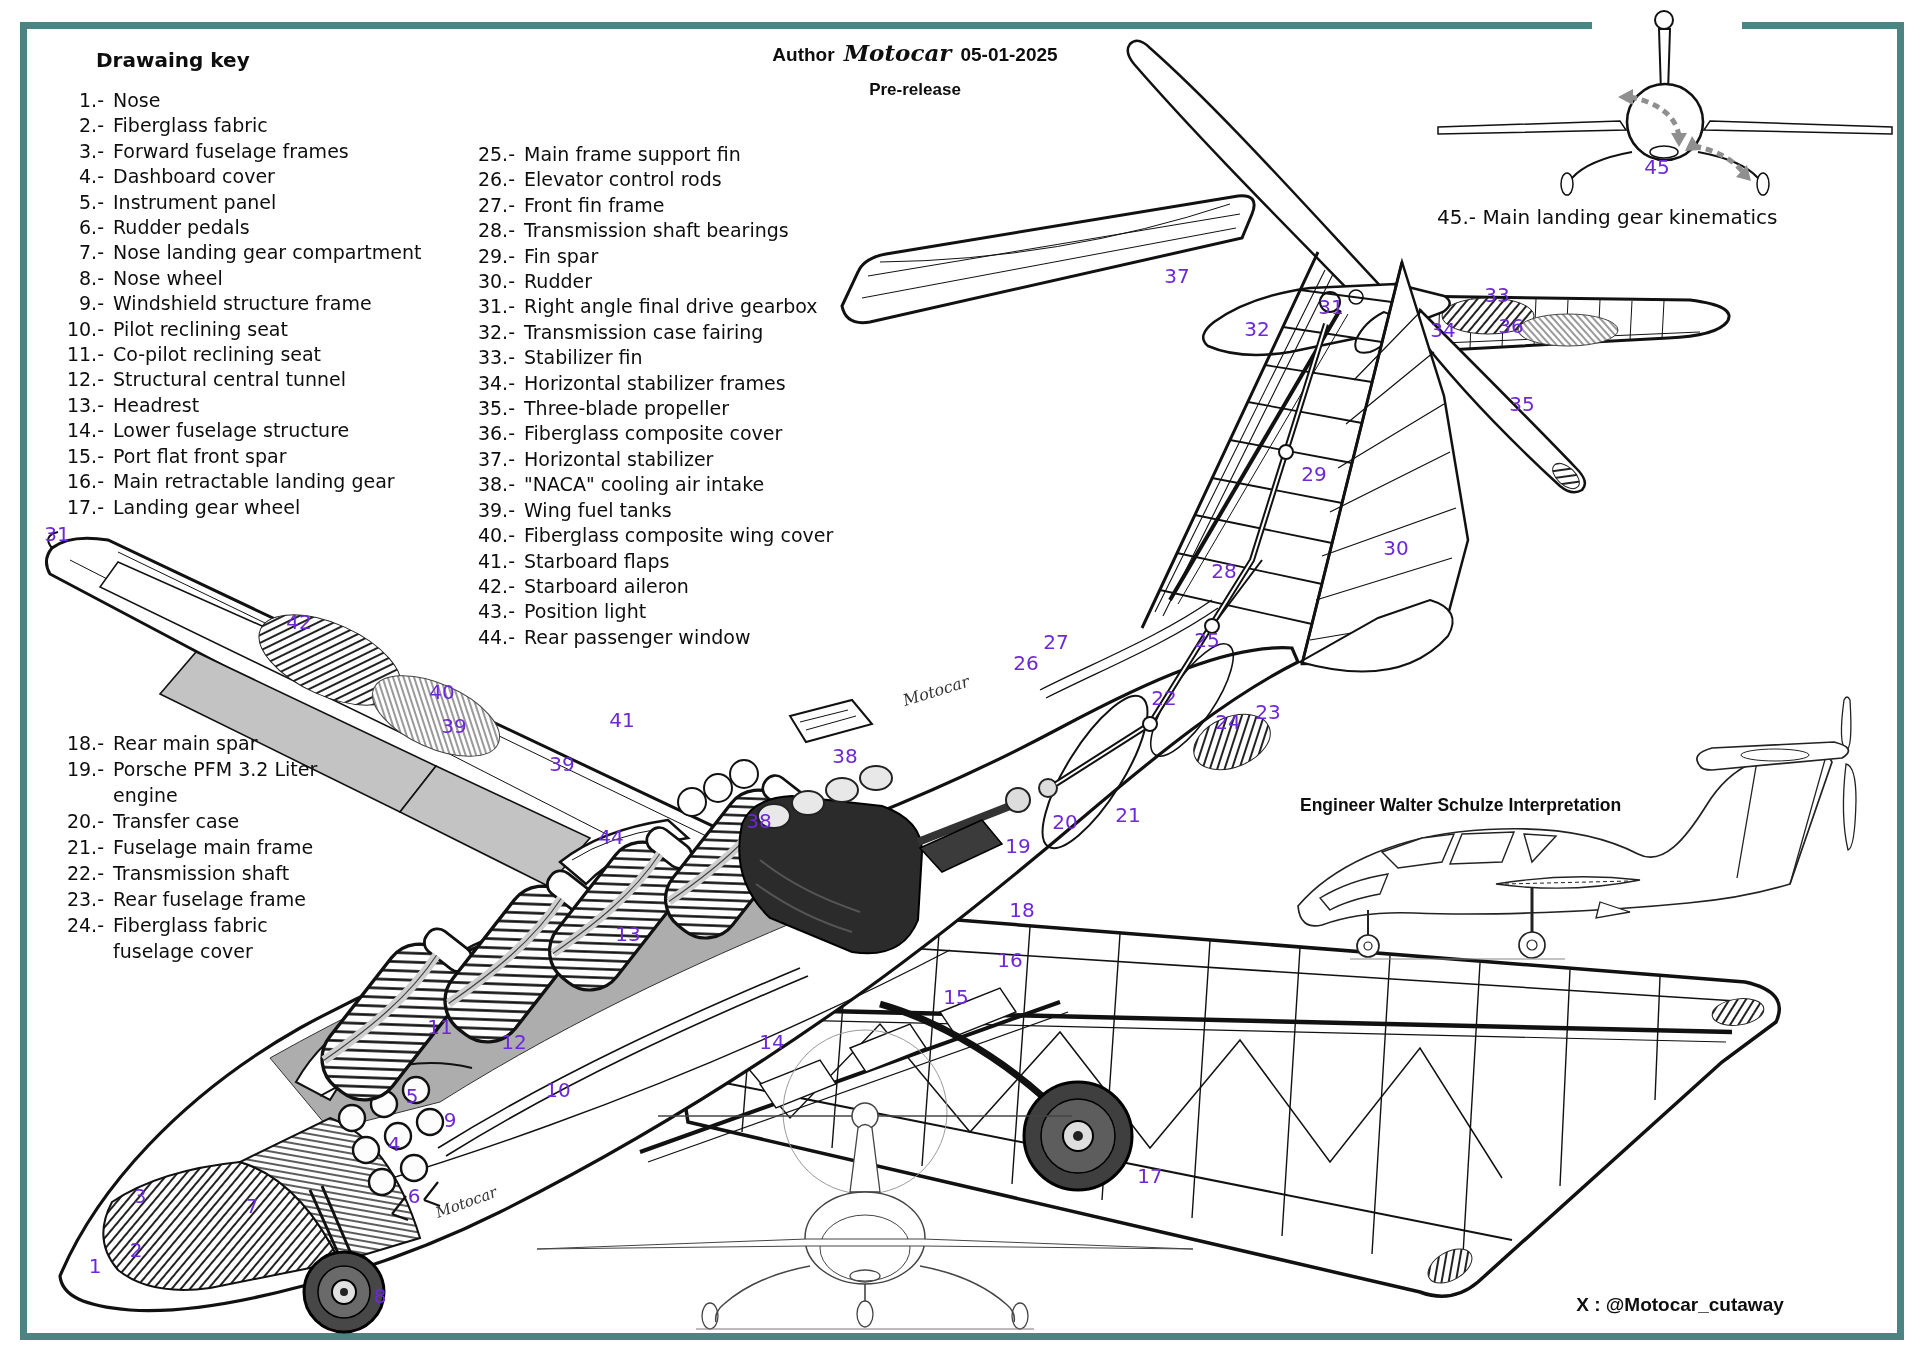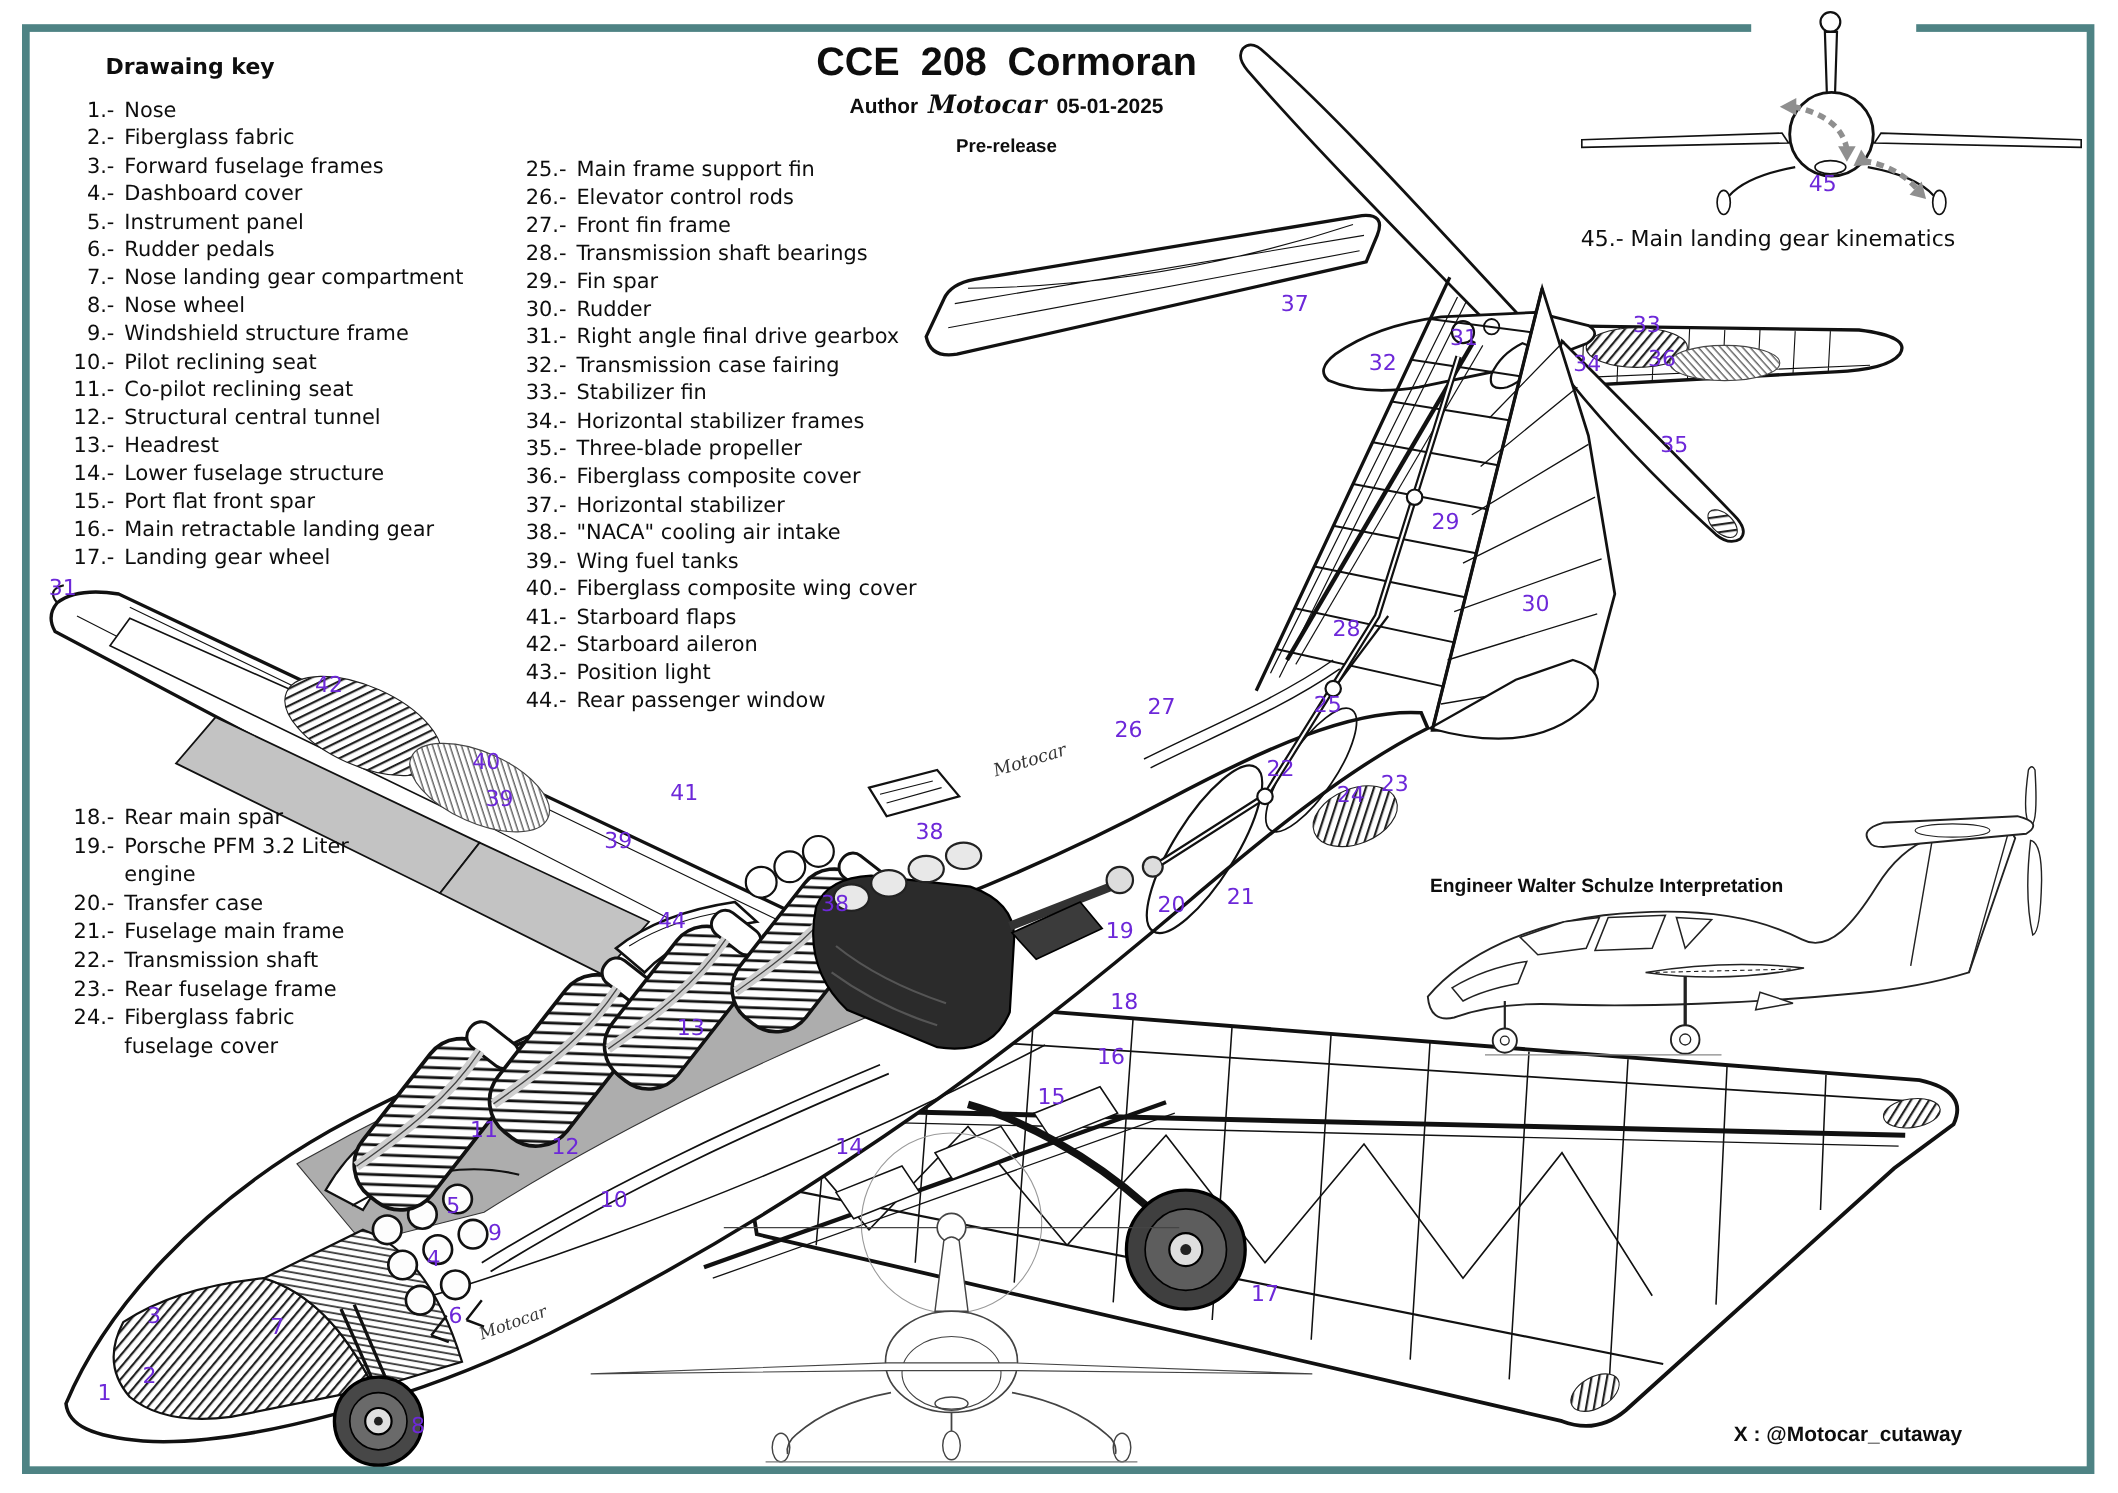--- a/index.html
+++ b/index.html
@@ -491,21 +491,20 @@
           <span class="key-num">24.-</span>
           <span>Fiberglass fabric</span>
         </div>
         <div class="key-row">
           <span class="key-num"></span>
           <span>fuselage cover</span>
         </div>
       </div>
 
     <div class="title-block">
-      <div class="title-l2">CCE 208 Cormoran</div>
       <div class="author-row">
         <span>Author</span>
         <span class="author-script">Motocar</span>
         <span>05-01-2025</span>
       </div>
       <div class="release-note">Pre-release</div>
     </div>
 
     <div class="inset-caption">45.- Main landing gear kinematics</div>
     <div class="engineer-label">Engineer Walter Schulze Interpretation</div>

